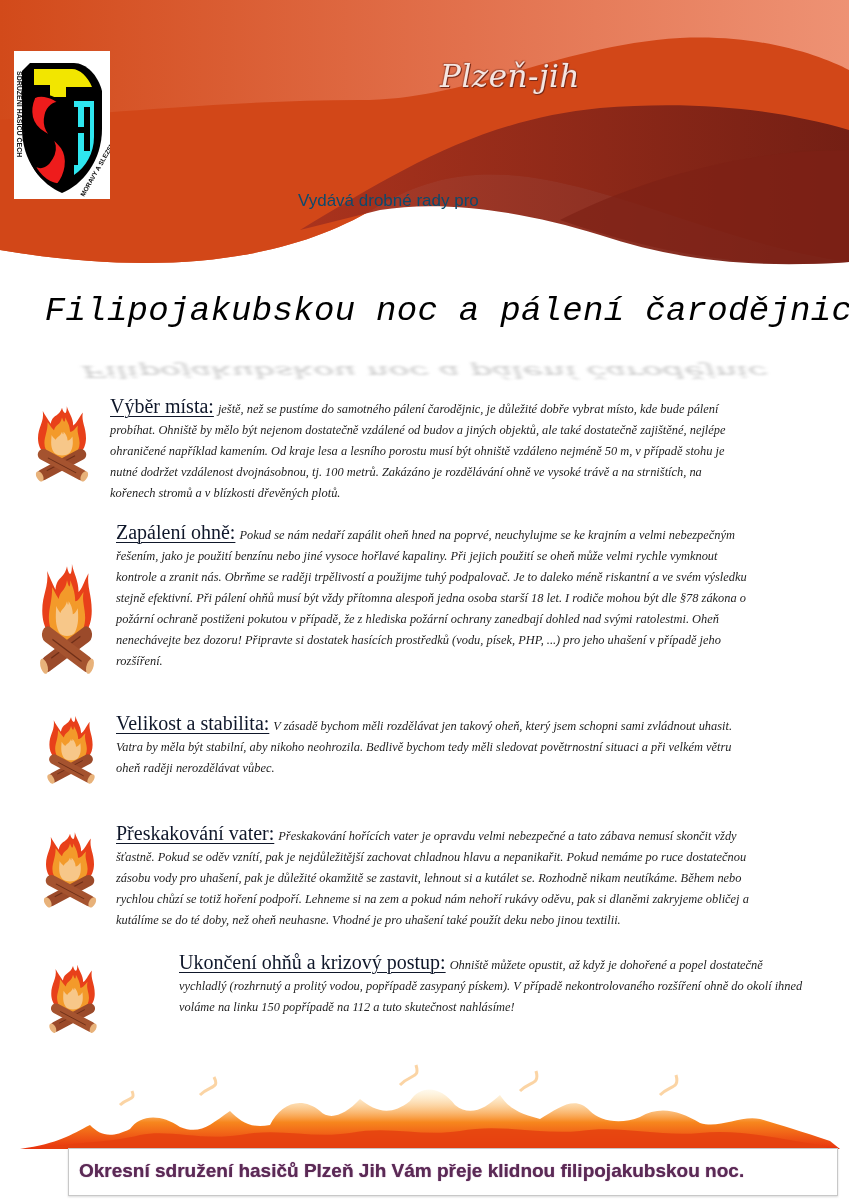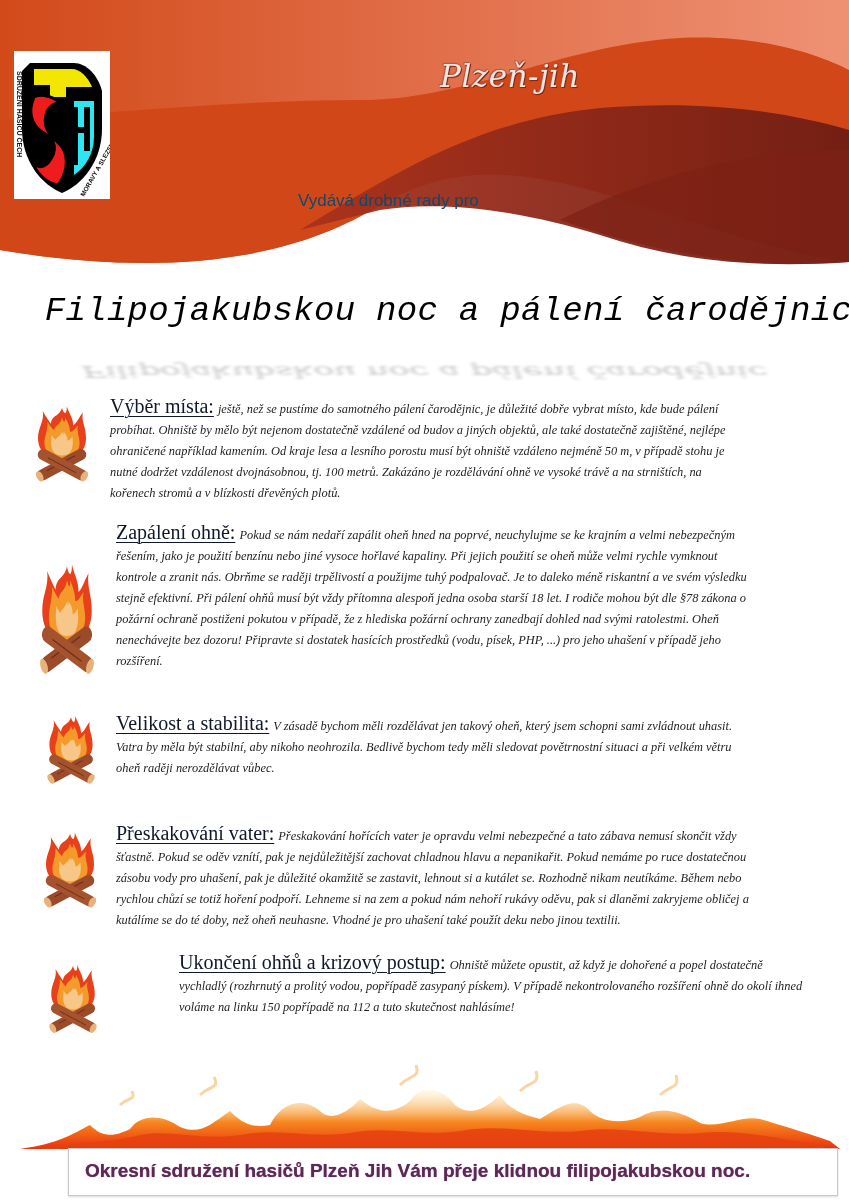--- a/index.html
+++ b/index.html
@@ -56,21 +56,20 @@
   .footer-box {
     position: absolute; left: 68px; top: 1148px; width: 768px; height: 46px;
     border: 1px solid #c8c8c8; background: #fff;
     box-shadow: 0 1px 2px rgba(0,0,0,0.15);
   }
   .footer-box span {
     position: absolute; left: 10px; top: 11px;
     font-family: "Liberation Sans", sans-serif; font-weight: bold;
     font-size: 19px; color: #5a2a55;
     text-shadow: 0 0 1px #8a4a80;
-    margin-left: 6px;
   }
 </style>
 </head>
 <body>
 
 <svg width="0" height="0" style="position:absolute">
   <defs>
     <symbol id="campfire" viewBox="0 0 80 100">
       <path d="M40 6 C36 18 28 14 26 26 C22 20 18 14 16 10 C18 24 10 30 10 44 C10 60 22 72 40 72 C58 72 70 60 70 44 C70 30 64 24 66 12 C60 20 58 26 54 28 C54 18 48 12 46 4 C46 16 42 14 40 6 Z" fill="#e8401a"></path>
       <path d="M40 18 C38 28 32 26 30 34 C26 30 24 26 22 24 C22 36 18 42 18 50 C18 62 28 70 40 70 C52 70 62 62 62 50 C62 42 58 36 60 28 C56 32 54 36 50 36 C50 28 46 22 44 18 C44 26 42 24 40 18 Z" fill="#f39a2a"></path>

